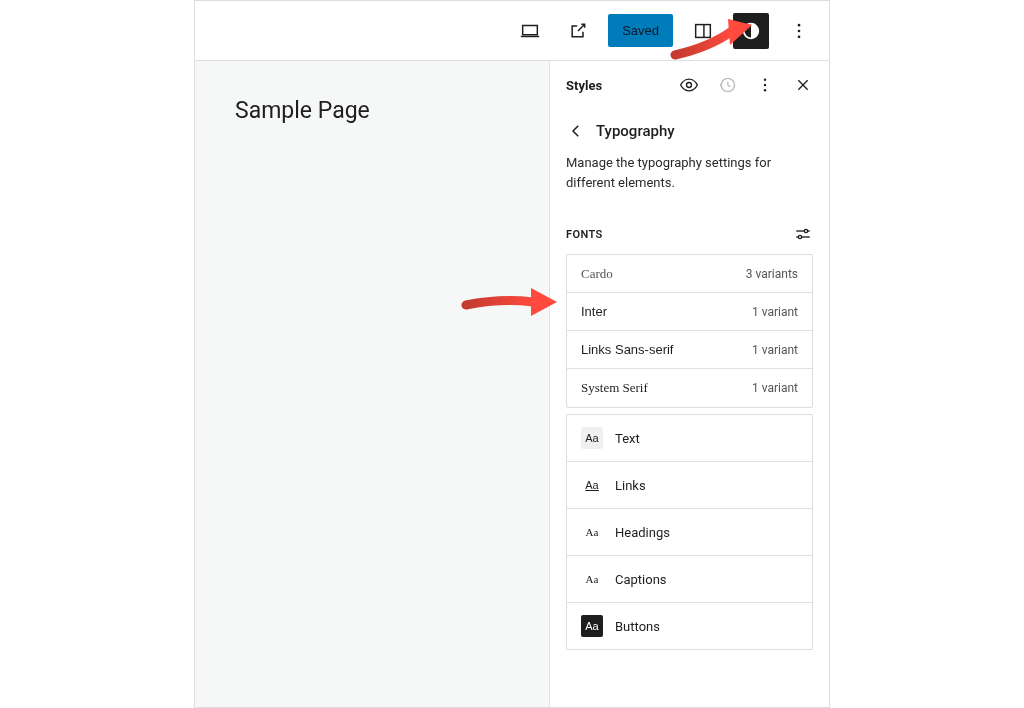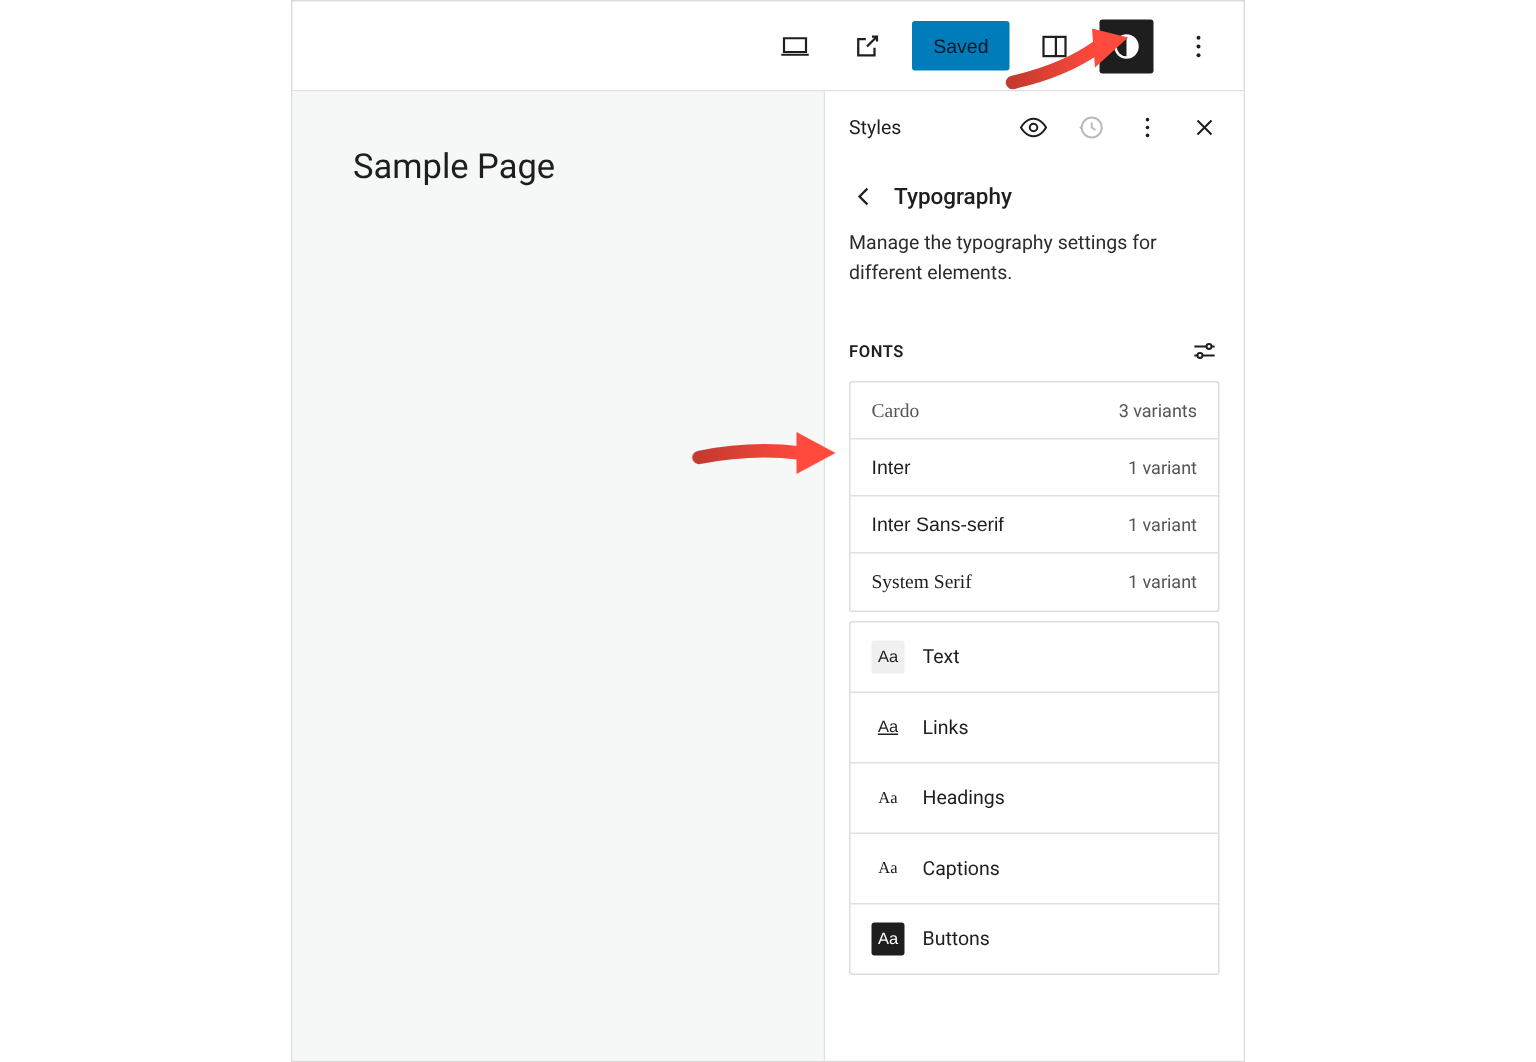--- a/index.html
+++ b/index.html
@@ -90,21 +90,21 @@
   }
   .sidebar-header {
     display: flex;
     align-items: center;
     justify-content: space-between;
     padding: 12px 16px;
     height: 48px;
   }
   .sidebar-title {
     font-size: 13px;
-    font-weight: 400;
+    font-weight: 700;
   }
   .sidebar-header-icons {
     display: flex;
     align-items: center;
     gap: 18px;
   }
   .icon-btn-sm {
     width: 20px;
     height: 20px;
     display: flex;
@@ -338,21 +338,21 @@
         <div class="font-list" id="font-list">
             <div class="font-row">
               <span class="font-name font-cardo">Cardo</span>
               <span class="font-variants">3 variants</span>
             </div>
             <div class="font-row">
               <span class="font-name font-inter">Inter</span>
               <span class="font-variants">1 variant</span>
             </div>
             <div class="font-row">
-              <span class="font-name font-sans">Inter Sans-serif</span>
+              <span class="font-name font-sans">Links Sans-serif</span>
               <span class="font-variants">1 variant</span>
             </div>
             <div class="font-row">
               <span class="font-name font-serif">System Serif</span>
               <span class="font-variants">1 variant</span>
             </div>
           </div>
 
 
         <div class="element-list" id="element-list">

